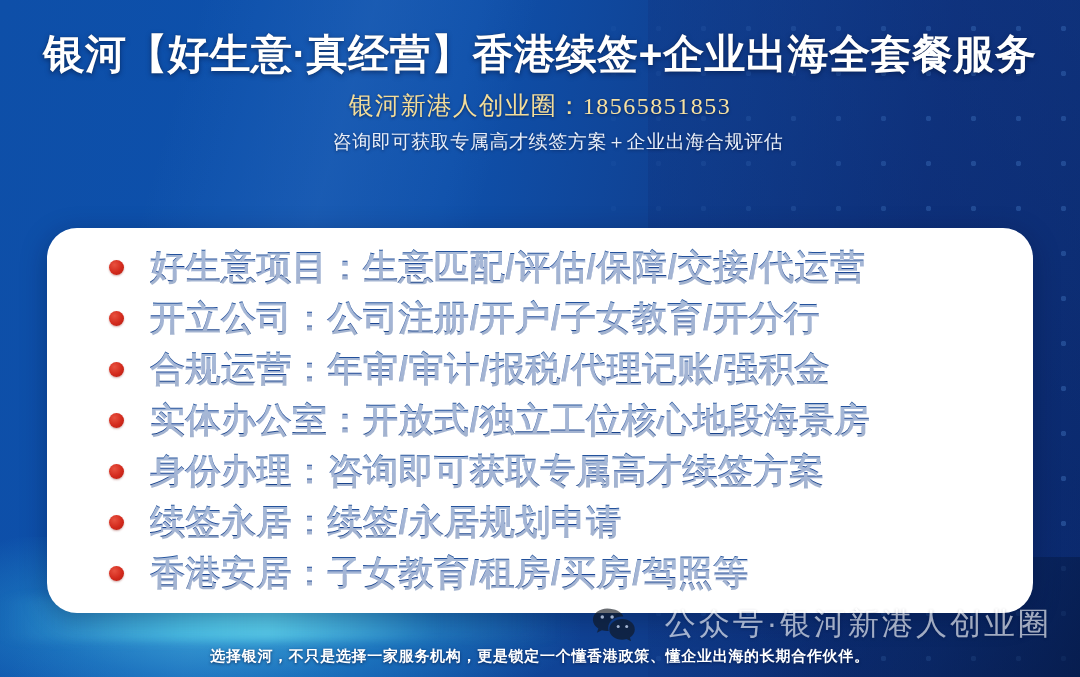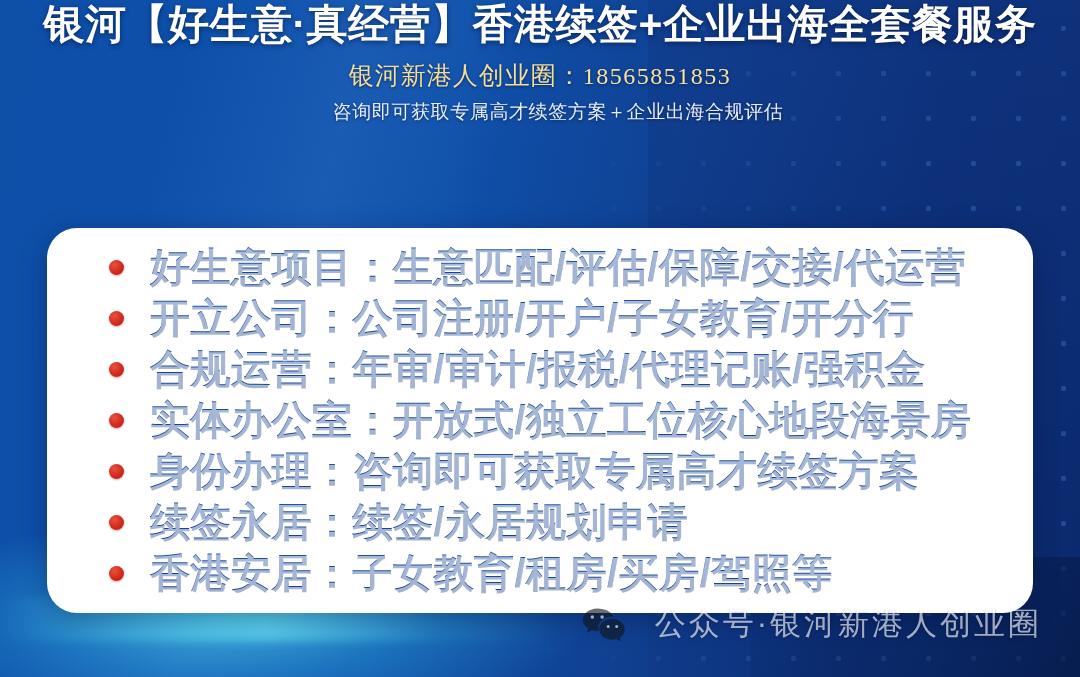--- a/index.html
+++ b/index.html
@@ -55,21 +55,21 @@
     pointer-events:none;
   }
   .corner-dark{
     position:absolute; right:0; bottom:0;
     width:330px; height:120px;
     background:linear-gradient(120deg, rgba(8,34,88,0) 0%, rgba(8,34,88,.55) 60%, rgba(6,26,72,.8) 100%);
     pointer-events:none;
   }
 
   
-  .header { position:relative; z-index:4; text-align:center; }
+  .header { position:relative; z-index:4; padding-top:30px; text-align:center; }
   .title-main{
     font-size:41px; font-weight:bold; color:#ffffff;
     letter-spacing:.5px; line-height:1.18;
     text-shadow:0 2px 5px rgba(0,20,60,.55), 0 0 1px rgba(0,0,0,.5);
     white-space:nowrap;
   }
   .title-sub{
     margin-top:9px;
     font-size:27px; font-weight:bold; color:#ffffff;
     letter-spacing:.3px; line-height:1.2;
@@ -110,34 +110,34 @@
     height:51px;
     padding-left:62px;
   }
   .bullet{
     width:15px; height:15px; border-radius:50%;
     background:radial-gradient(circle at 36% 32%, #e8513f 0%, #d2291c 55%, #b01e12 100%);
     flex:0 0 auto; margin-right:26px;
     box-shadow:0 1px 2px rgba(120,15,8,.35);
   }
   .srv-text{
-    font-size:40px; font-weight:bold;
+    font-size:35px; font-weight:bold;
     color:#1d4ea0;
     letter-spacing:.5px;
     white-space:nowrap;
     background:linear-gradient(180deg,#27589f 0%,#1b4595 55%,#17407f 100%);
     -webkit-background-clip:text; background-clip:text;
     -webkit-text-fill-color:transparent;
     text-shadow:0 1px 0 rgba(255,255,255,.6);
   }
 
   
   .watermark{
     position:absolute; z-index:6;
-    right:38px; bottom:32px;
+    right:28px; bottom:32px;
     display:flex; align-items:center; gap:28px;
     opacity:.62;
     pointer-events:none;
   }
   .wechat-icon{ width:46px; height:34px; position:relative; flex:0 0 auto; }
   .wm-text{
     font-size:31px; color:#ffffff; letter-spacing:3px;
     text-shadow:0 1px 3px rgba(0,10,40,.45);
     white-space:nowrap;
   }
@@ -218,14 +218,15 @@
           <circle cx="11.3" cy="9.9" r="1.75"></circle>
           <circle cx="21.1" cy="9.9" r="1.75"></circle>
           <circle cx="27.2" cy="19.6" r="1.5"></circle>
           <circle cx="35.7" cy="19.6" r="1.5"></circle>
         </g>
       </svg>
     </span>
     <span class="wm-text">公众号·银河新港人创业圈</span>
   </div>
 
+  <div class="footer">选择银河，不只是选择一家服务机构，更是锁定一个懂香港政策、懂企业出海的长期合作伙伴。</div>
 
 </div>
 
 </body></html>

